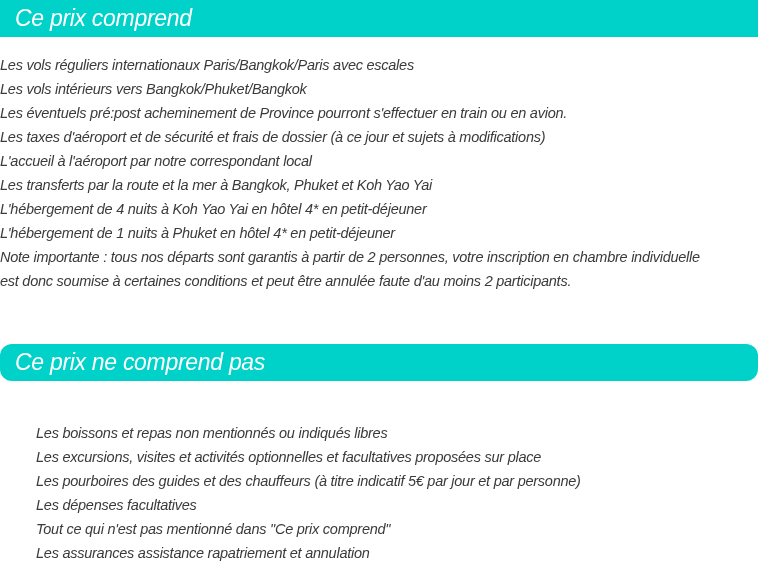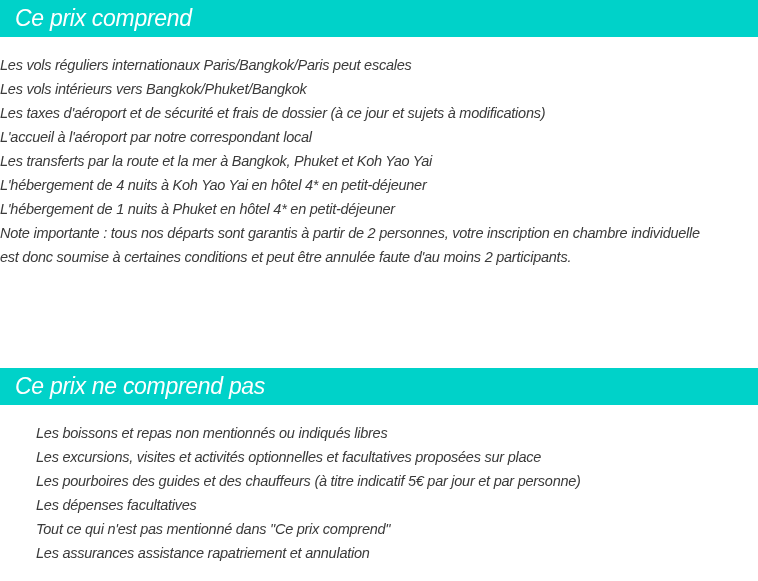--- a/index.html
+++ b/index.html
@@ -23,21 +23,21 @@
       background: #00d2c9;
       color: #ffffff;
       font-style: italic;
       font-size: 23px;
       line-height: 37px;
       padding-left: 15px;
       box-sizing: border-box;
       letter-spacing: -0.3px;
     }
     #banner-included { top: 0; }
-    #banner-excluded { top: 368px; }
+    #banner-excluded { top: 344px; border-radius: 12px; }
     .list {
       position: absolute;
       left: 0;
       margin: 0;
       padding: 0;
       list-style: none;
       width: 758px;
     }
     #list-included { top: 53px; }
     #list-excluded { top: 421px; padding-left: 36px; }
@@ -54,22 +54,23 @@
       white-space: normal;
       width: 720px;
     }
   </style>
 </head>
 <body>
 
 <div id="banner-included" class="banner">Ce prix comprend</div>
 
 <ul id="list-included" class="list">
-  <li>Les vols réguliers internationaux Paris/Bangkok/Paris peut escales</li>
+  <li>Les vols réguliers internationaux Paris/Bangkok/Paris avec escales</li>
   <li>Les vols intérieurs vers Bangkok/Phuket/Bangkok</li>
+  <li>Les éventuels pré:post acheminement de Province pourront s'effectuer en train ou en avion.</li>
   <li>Les taxes d'aéroport et de sécurité et frais de dossier (à ce jour et sujets à modifications)</li>
   <li>L'accueil à l'aéroport par notre correspondant local</li>
   <li>Les transferts par la route et la mer à Bangkok, Phuket et Koh Yao Yai</li>
   <li>L'hébergement de 4 nuits à Koh Yao Yai en hôtel 4* en petit-déjeuner</li>
   <li>L'hébergement de 1 nuits à Phuket en hôtel 4* en petit-déjeuner</li>
   <li class="note">Note importante : tous nos départs sont garantis à partir de 2 personnes, votre inscription  en chambre individuelle est donc soumise à certaines conditions et peut être annulée faute d'au moins 2 participants.</li>
 </ul>
 
 <div id="banner-excluded" class="banner">Ce prix ne comprend pas</div>
 

